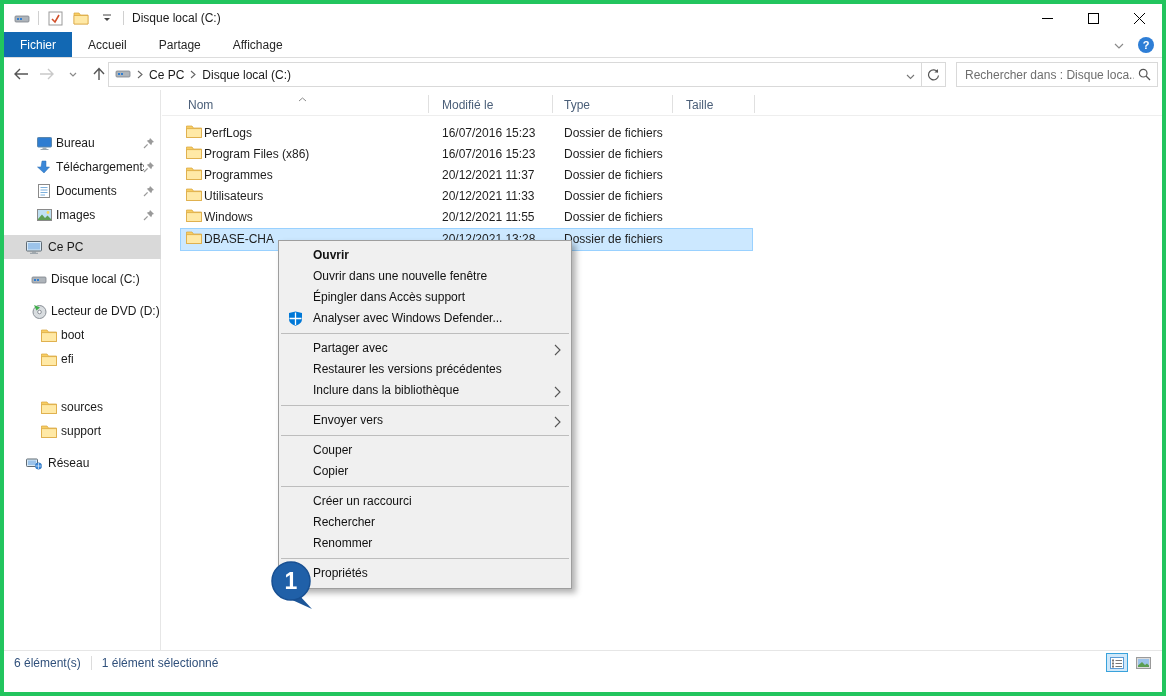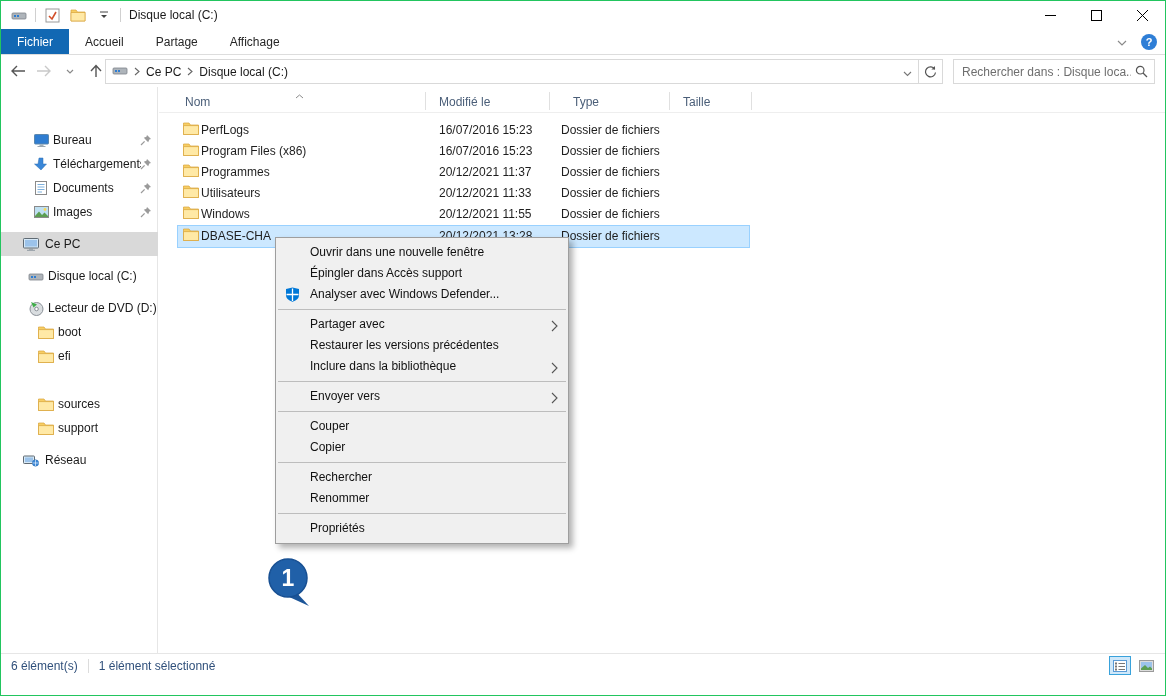--- a/index.html
+++ b/index.html
@@ -2,21 +2,21 @@
 <html><head>
 <meta charset="utf-8">
 <style>
   * { margin:0; padding:0; box-sizing:border-box; }
   html,body { width:1166px; height:696px; }
   body {
     font-family:"Liberation Sans", sans-serif;
     font-size:12px; color:#1a1a1a; background:#fff;
     position:relative; overflow:hidden;
   }
-  .window { position:absolute; inset:0; background:#7dd3fc; border:1px solid #22c55e; }
+  .window { position:absolute; inset:0; background:#7dd3fc; border:4px solid #22c55e; }
 
   
   .titlebar { position:absolute; top:0; left:0; right:0; height:28px; background:#fff; display:flex; align-items:center; }
   .qat { display:flex; align-items:center; gap:6px; padding-left:8px; }
   .qat-sep { width:1px; height:14px; background:#d0d0d0; }
   .qat-btn { width:20px; height:20px; display:flex; align-items:center; justify-content:center; }
   .title-text { margin-left:8px; color:#1a1a1a; }
   .win-controls { position:absolute; right:0; top:0; height:28px; display:flex; }
   .win-btn { width:46px; height:28px; display:flex; align-items:center; justify-content:center; }
 
@@ -50,21 +50,21 @@
   .side-item .lbl { position:absolute; white-space:nowrap; overflow:hidden; color:#1a1a1a; }
   .side-item .pin { position:absolute; right:6px; width:12px; height:12px; }
   .lvl0 .icn { left:22px; } .lvl0 .lbl { left:44px; max-width:100px; }
   .lvl1 .icn { left:32px; } .lvl1 .lbl { left:52px; max-width:88px; }
   .lvl1b .icn { left:27px; } .lvl1b .lbl { left:47px; max-width:108px; }
   .lvl2 .icn { left:37px; } .lvl2 .lbl { left:57px; max-width:92px; }
 
   .filearea { position:absolute; left:158px; top:0; right:0; bottom:0; }
   .col-header { position:absolute; top:2px; left:0; right:0; height:24px; border-bottom:1px solid #eee; color:#4a5e78; }
   .col-header .hcell { position:absolute; top:6px; }
-  .h-nom { left:26px; } .h-mod { left:280px; } .h-type { left:414px;text-align:right; } .h-taille { left:524px; }
+  .h-nom { left:26px; } .h-mod { left:280px; } .h-type { left:402px;text-align:right; } .h-taille { left:524px; }
   .h-sep { position:absolute; top:3px; width:1px; height:18px; background:#e0e0e0; }
   .sort-caret { position:absolute; left:136px; top:-1px; }
   .rows { position:absolute; top:33px; left:0; right:0; }
   .frow { position:absolute; left:0; right:0; height:21px; }
   .frow .cell { position:absolute; top:3px; white-space:nowrap; color:#1e1e1e; }
   .frow .c-icon { left:24px; top:2px; }
   .frow .c-name { left:42px; }
   .frow .c-mod { left:280px; }
   .frow .c-type { left:402px; }
   .frow .c-size { left:524px; }
@@ -456,20 +456,21 @@
             <span class="cell c-mod">20/12/2021 13:28</span>
             <span class="cell c-type">Dossier de fichiers</span>
             <span class="cell c-size"></span>
           </span>
         </div>
       </div>
     </div>
   </div>
 
   <div class="ctx-menu">
+    <div class="mi bold">Ouvrir</div>
     <div class="mi">Ouvrir dans une nouvelle fenêtre</div>
     <div class="mi">Épingler dans Accès support</div>
     <div class="mi">
       <span class="mi-icon">
         <svg width="15" height="15" viewBox="0 0 15 15">
             <path d="M7.5 0.5 L14 2 V8 C14 11.5 11 13.8 7.5 14.7 C4 13.8 1 11.5 1 8 V2 Z" fill="#0078d7"></path>
             <path d="M7.5 1.5 V14 M1.5 7.5 H13.5" stroke="#fff" stroke-width="1.3"></path>
           </svg>
       </span>
       <span>Analyser avec Windows Defender...</span>
@@ -492,20 +493,21 @@
     <div class="mi">
       <span>Envoyer vers</span>
       <span class="sub-arrow"><svg width="7" height="12" viewBox="0 0 7 12">
             <path d="M1 1 L6 6 L1 11" fill="none" stroke="#555" stroke-width="1.1"></path>
           </svg></span>
     </div>
     <div class="menu-sep"></div>
     <div class="mi">Couper</div>
     <div class="mi">Copier</div>
     <div class="menu-sep"></div>
+    <div class="mi">Créer un raccourci</div>
     <div class="mi">Rechercher</div>
     <div class="mi">Renommer</div>
     <div class="menu-sep"></div>
     <div class="mi">Propriétés</div>
   </div>
 
   <div class="callout">
     <svg width="48" height="52" viewBox="0 0 48 52">
       <g>
         <path d="M29 35 L42 49 L20 39 Z" fill="#1c5598"></path>

